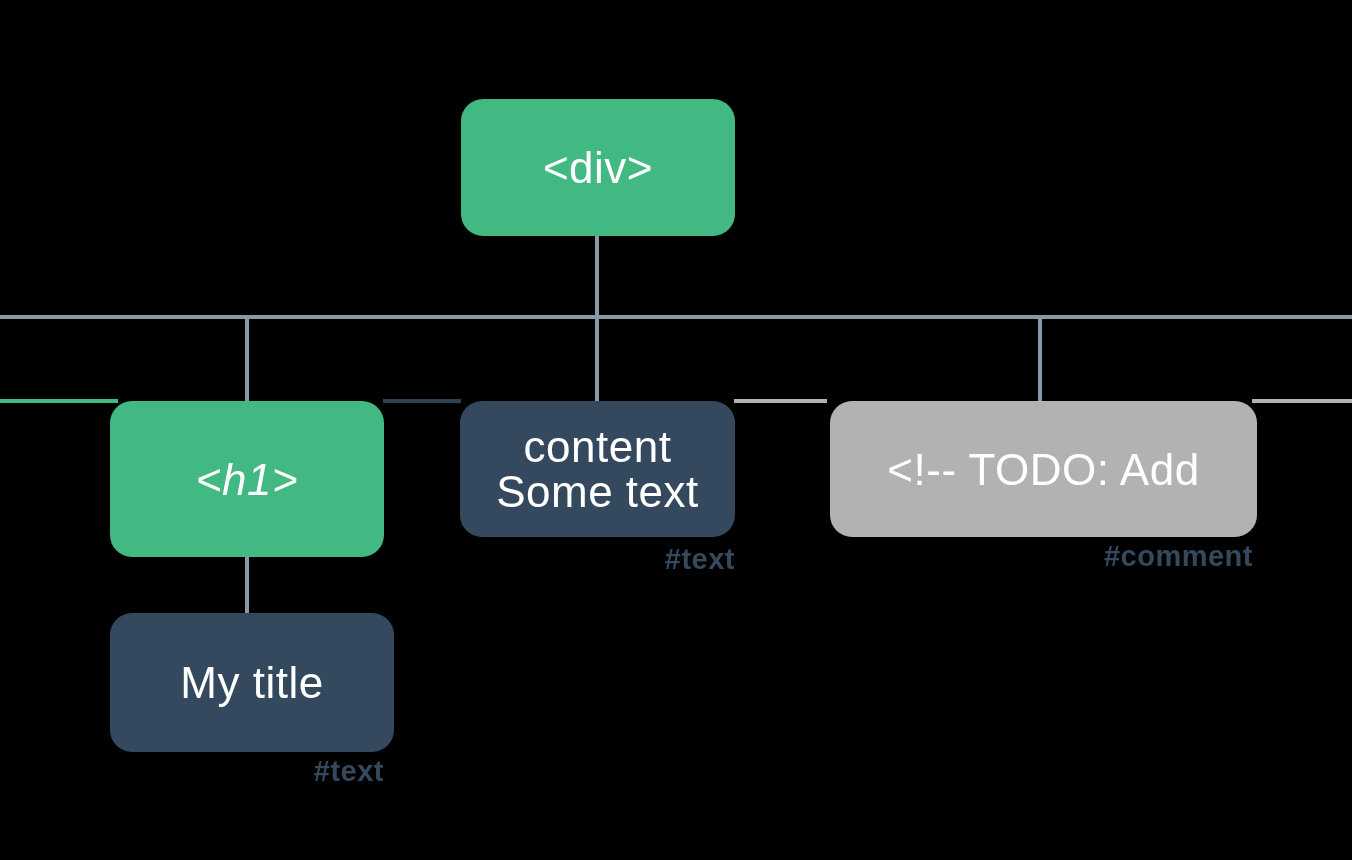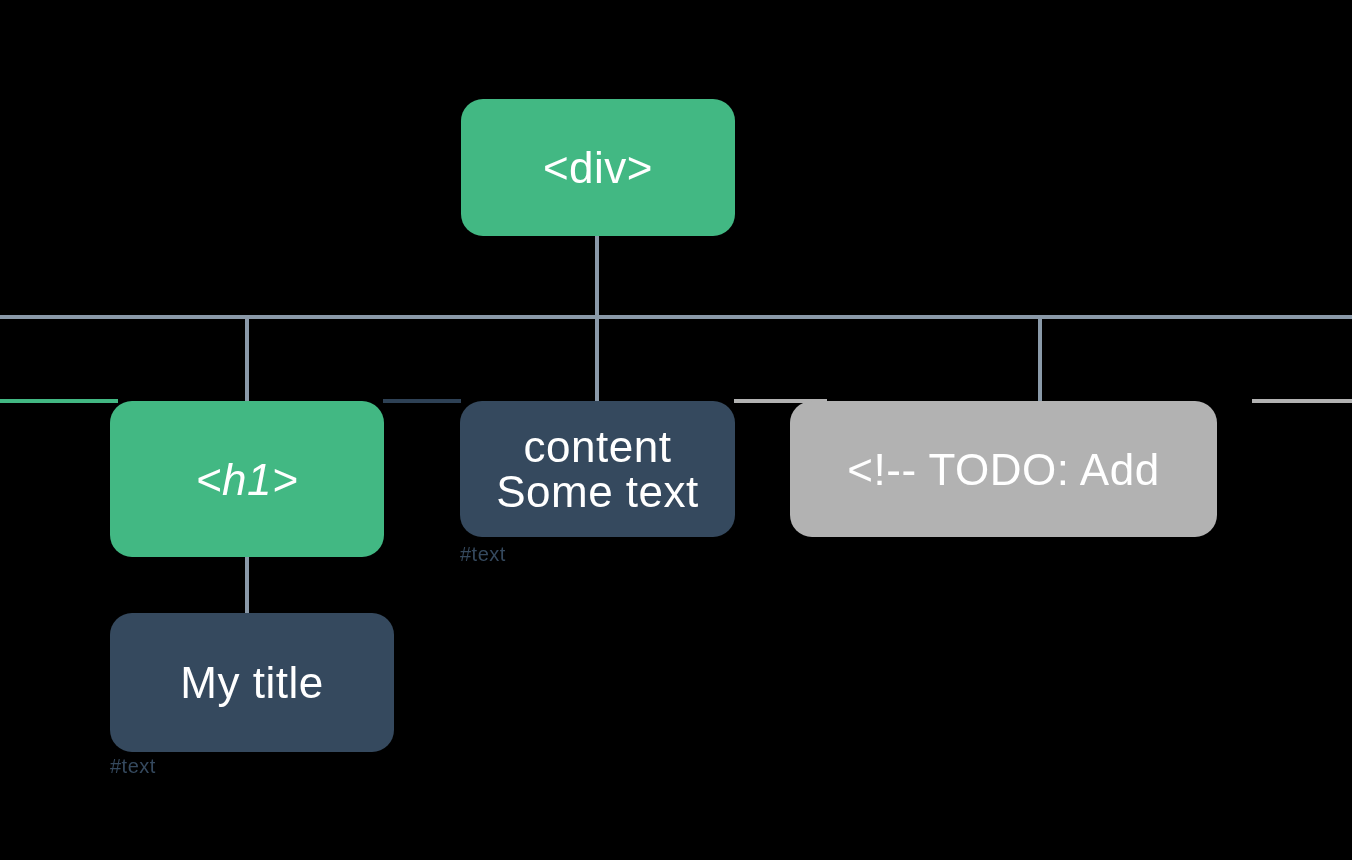--- a/index.html
+++ b/index.html
@@ -48,24 +48,24 @@
     top: 399px;
     z-index: 0;
   }
   .seg-green { background: var(--green, #42b883); }
   .seg-dark  { background: #2e4155; }
   .seg-gray  { background: var(--gray, #b2b2b2); }
 
   .annotation {
     position: absolute;
     color: var(--label, #35495e);
-    font-size: 20px;
-    font-weight: 400;
+    font-size: 29px;
+    font-weight: 700;
     letter-spacing: 0.5px;
-    text-align: left;
+    text-align: right;
     z-index: 2;
   }
 </style>
 </head>
 <body>
 
 <div id="stage">
 
   <div class="connector" style="left:595px; top:235px; width:4px; height:82px;"></div>
   <div class="connector" style="left:0px; top:315px; width:1352px; height:4px;"></div>
@@ -85,24 +85,25 @@
 
   <div class="node node-green" style="left:110px; top:401px; width:274px; height:156px;font-style:italic;">
     <span class="line">&lt;h1&gt;</span>
   </div>
 
   <div class="node node-dark" style="left:460px; top:401px; width:275px; height:136px;">
     <span class="line">content</span>
     <span class="line">Some text</span>
   </div>
 
-  <div class="node node-gray" style="left:790px; top:401px; width:427px; height:136px;">
+  <div class="node node-gray" style="left:830px; top:401px; width:427px; height:136px;">
     <span class="line">&lt;!-- TODO: Add</span>
   </div>
 
   <div class="node node-dark" style="left:110px; top:613px; width:284px; height:139px;">
     <span class="line">My title</span>
   </div>
 
   <div class="annotation" style="left:460px; top:543px; width:275px;">#text</div>
+  <div class="annotation" style="left:826px; top:540px; width:427px;">#comment</div>
   <div class="annotation" style="left:110px; top:755px; width:274px;">#text</div>
 
 </div>
 
 </body></html>

